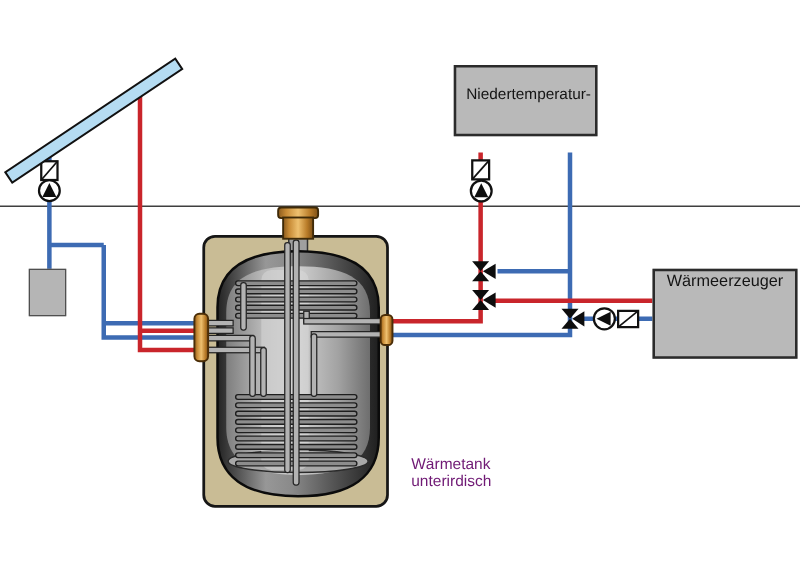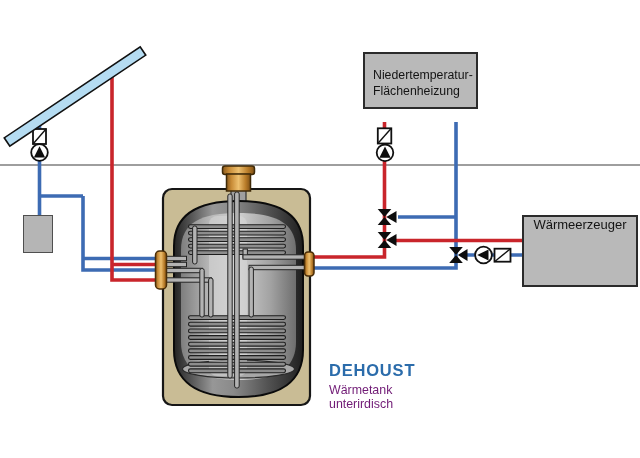--- a/index.html
+++ b/index.html
@@ -170,30 +170,28 @@
     <polygon class="tri" points="467.5,248.9 467.5,261.1 457.8,255"></polygon>
   </g>
 
   <g transform="rotate(-33.8 75 96.5)">
     <rect x="-6.8" y="91.5" width="163.6" height="10" fill="var(--collector-glass,#b5dcf2)" stroke="#111" stroke-width="1.6"></rect>
   </g>
 </svg>
 
 <div class="box nt-box">
   <div>Niedertemperatur-</div>
-  <div>Flächenheizung</div>
 </div>
 
 <div class="box we-box">
   <span>Wärmeerzeuger</span>
 </div>
 
 <div class="gray-box"></div>
 
 <div class="brand">
-  <span class="logo">DEHOUST</span>
   <div class="cap">
     <div>Wärmetank</div>
     <div>unterirdisch</div>
   </div>
 </div>
 
 </div>
 
 </body></html>

